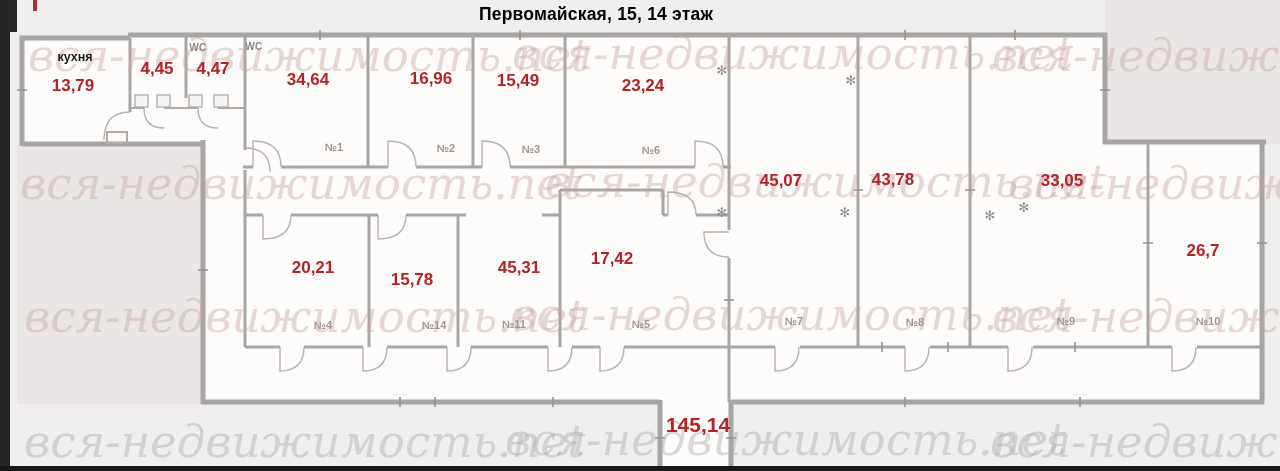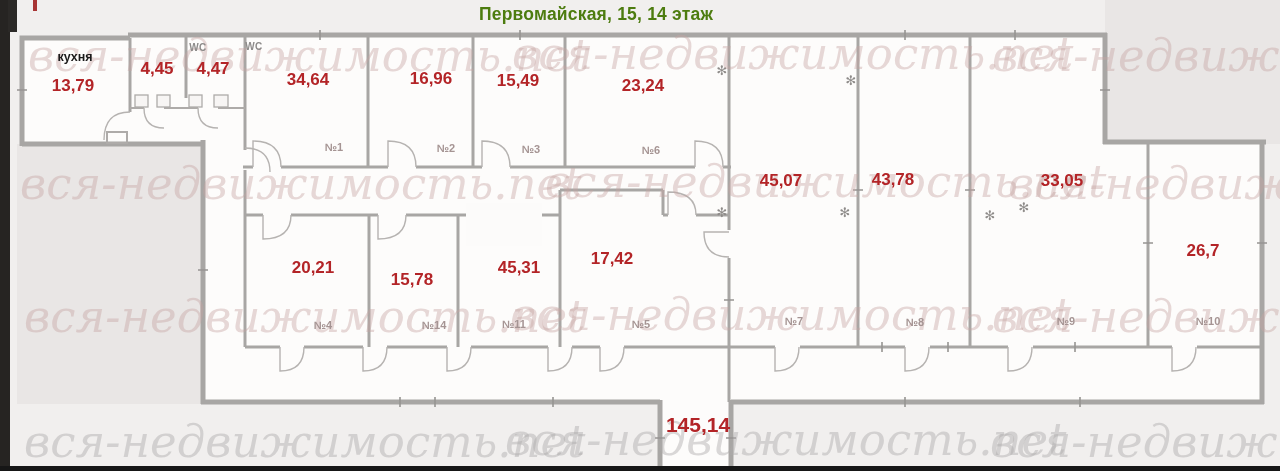--- a/index.html
+++ b/index.html
@@ -2,21 +2,21 @@
 <html><head>
 <meta charset="utf-8">
 <style>
   html,body{margin:0;padding:0;background:#dcdcdc;}
   .stage{
     position:relative;width:1280px;height:471px;overflow:hidden;
     background:#f1efee;font-family:"Liberation Sans",sans-serif;
   }
   .stage svg{position:absolute;left:0;top:0;}
   .lbl{position:absolute;transform:translate(-50%,-50%);white-space:nowrap;z-index:30;}
-  .title{font-size:17.5px;font-weight:bold;color:#4d7c0f;letter-spacing:.2px;}
+  .title{font-size:17.5px;font-weight:bold;color:#000000;letter-spacing:.2px;}
   .area{font-size:17px;font-weight:bold;color:#b32427;}
   .area-sm{font-size:21px;font-weight:bold;color:#b32427;}
   .num{font-size:11px;font-weight:bold;color:#a59493;}
   .rname{font-size:12.5px;font-weight:bold;color:#1b1b1b;}
   .wc{font-size:10px;font-weight:bold;color:#8d8b8a;letter-spacing:.5px;margin-left:44px;}
   .wm{
     position:absolute;z-index:20;font-family:"DejaVu Serif",serif;font-style:italic;
     font-size:45px;line-height:1;white-space:nowrap;letter-spacing:0px;pointer-events:none;
   }
   .wm.pink{color:rgba(197,164,162,0.42);}

